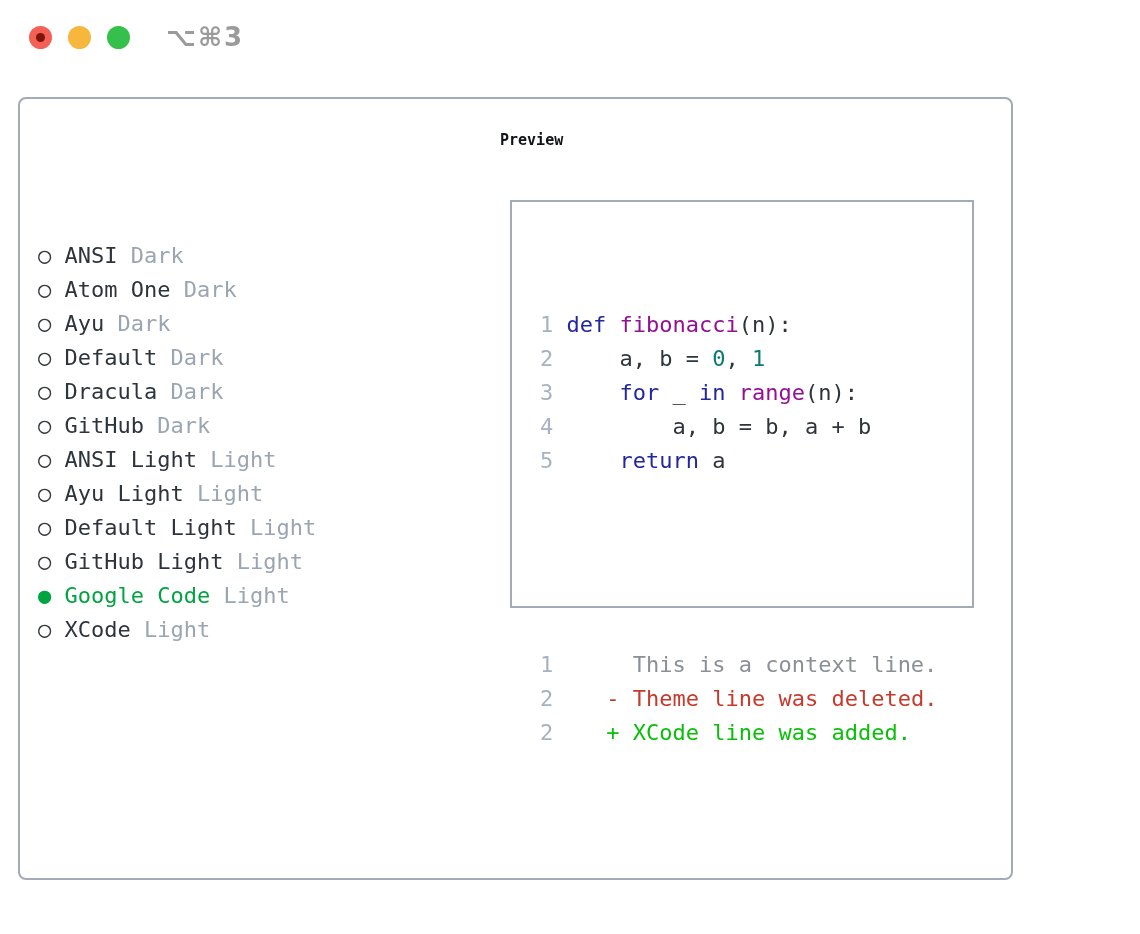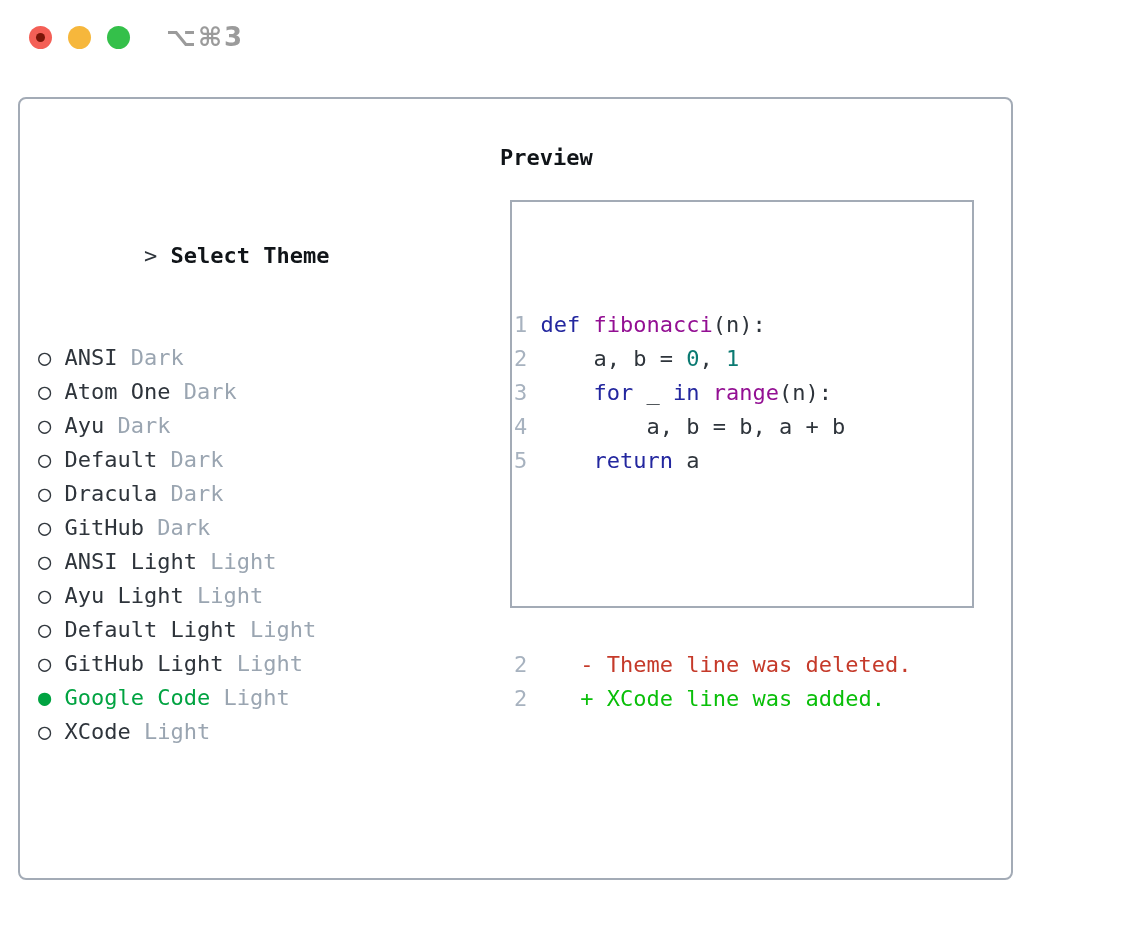--- a/index.html
+++ b/index.html
@@ -43,27 +43,27 @@
   .header-row .hdr-label { font-weight:bold; color:var(--heading,#101418); margin-left:1ch; }
   .cursor { color:var(--text,#2e343b); }
 
   .theme-row .name, .apply-row .name { color:var(--text,#2e343b); }
   .marker.ring { color:var(--ring,#343a40); }
   .marker.sel, .name.sel { color:var(--green,#00a341); }
   .muted { color:var(--muted,#9aa5b1); }
 
   
   .preview-title {
-    position:absolute; left:480px; top:42px; height:34px;
-    font-size:22px; line-height:34px; font-weight:bold; color:var(--heading,#101418);
+    position:absolute; left:480px; top:24px; height:34px;
+    font-size:15px; line-height:34px; font-weight:bold; color:var(--heading,#101418);
   }
   .preview-box {
     position:absolute; left:490px; top:101px; width:464px; height:408px;
     border:2px solid var(--border,#a3abb6);
-    padding:38px 0 0 2px;
+    padding:38px 0 0 28px;
     font-size:22px; line-height:34px; white-space:pre;
   }
   .lineno { color:var(--lineno,#a7b2bf); }
   .pl  { color:var(--text,#2e343b); }
   .kw  { color:var(--kw,#23279f); }
   .fn  { color:var(--fn,#930f93); }
   .num { color:var(--num,#0b7a72); }
   .ctx { color:var(--ctx,#8a9096); }
   .del { color:var(--del,#c53a2a); }
   .add { color:var(--add,#0abf0a); }
@@ -78,40 +78,37 @@
       <span class="dot"></span>
     </div>
     <div class="light min"></div>
     <div class="light zoom"></div>
   </div>
   <div class="shortcut">⌥⌘3</div>
 
   <div class="panel">
 
     <div class="sidebar">
-      <div class="row header-row">
-        <span class="cursor">&gt;</span><span class="hdr-label">Select Theme</span>
-      </div>
 
       <div id="theme-list"><div class="row theme-row"><span class="marker ring">○ </span><span class="name">ANSI</span><span class="muted"> Dark</span></div><div class="row theme-row"><span class="marker ring">○ </span><span class="name">Atom One</span><span class="muted"> Dark</span></div><div class="row theme-row"><span class="marker ring">○ </span><span class="name">Ayu</span><span class="muted"> Dark</span></div><div class="row theme-row"><span class="marker ring">○ </span><span class="name">Default</span><span class="muted"> Dark</span></div><div class="row theme-row"><span class="marker ring">○ </span><span class="name">Dracula</span><span class="muted"> Dark</span></div><div class="row theme-row"><span class="marker ring">○ </span><span class="name">GitHub</span><span class="muted"> Dark</span></div><div class="row theme-row"><span class="marker ring">○ </span><span class="name">ANSI Light</span><span class="muted"> Light</span></div><div class="row theme-row"><span class="marker ring">○ </span><span class="name">Ayu Light</span><span class="muted"> Light</span></div><div class="row theme-row"><span class="marker ring">○ </span><span class="name">Default Light</span><span class="muted"> Light</span></div><div class="row theme-row"><span class="marker ring">○ </span><span class="name">GitHub Light</span><span class="muted"> Light</span></div><div class="row theme-row"><span class="marker sel">● </span><span class="name sel">Google Code</span><span class="muted"> Light</span></div><div class="row theme-row"><span class="marker ring">○ </span><span class="name">XCode</span><span class="muted"> Light</span></div></div>
 
       <div class="spacer"></div>
 
       
 
       
 
       
 
       
       
     </div>
 
     <div class="preview-title">Preview</div>
 
     <div class="preview-box">
       <div id="code-lines"><div class="row"><span class="lineno">1 </span><span class="kw">def</span><span class="pl"> </span><span class="fn">fibonacci</span><span class="pl">(n):</span></div><div class="row"><span class="lineno">2 </span><span class="pl">    a, b = </span><span class="num">0</span><span class="pl">, </span><span class="num">1</span></div><div class="row"><span class="lineno">3 </span><span class="pl">    </span><span class="kw">for</span><span class="pl"> _ </span><span class="kw">in</span><span class="pl"> </span><span class="fn">range</span><span class="pl">(n):</span></div><div class="row"><span class="lineno">4 </span><span class="pl">        a, b = b, a + b</span></div><div class="row"><span class="lineno">5 </span><span class="pl">    </span><span class="kw">return</span><span class="pl"> a</span></div></div>
       <div class="spacer"></div>
-      <div id="diff-lines"><div class="row"><span class="lineno">2 </span><span class="pl">   </span><span class="del">- Theme line was deleted.</span></div><div class="row"><span class="lineno">2 </span><span class="pl">   </span><span class="add">+ XCode line was added.</span></div></div>
+      <div id="diff-lines"><div class="row"><span class="lineno">1 </span><span class="ctx">     This is a context line.</span></div><div class="row"><span class="lineno">2 </span><span class="pl">   </span><span class="del">- Theme line was deleted.</span></div><div class="row"><span class="lineno">2 </span><span class="pl">   </span><span class="add">+ XCode line was added.</span></div></div>
     </div>
 
   </div>
 </div>
 
 </body></html>

